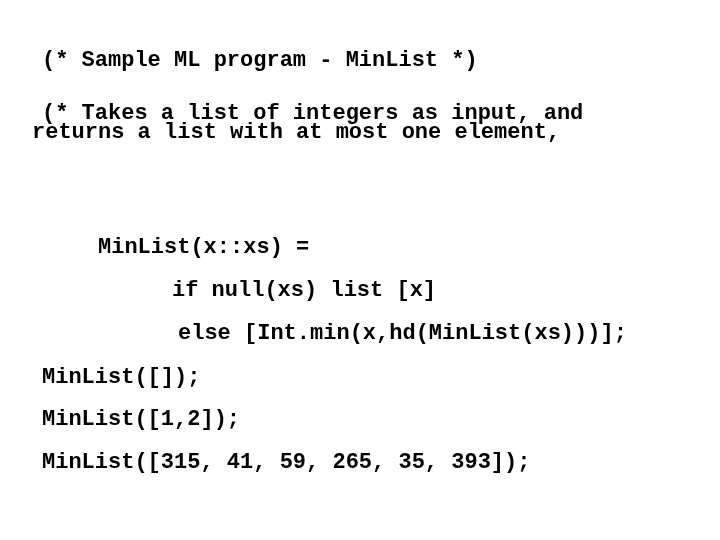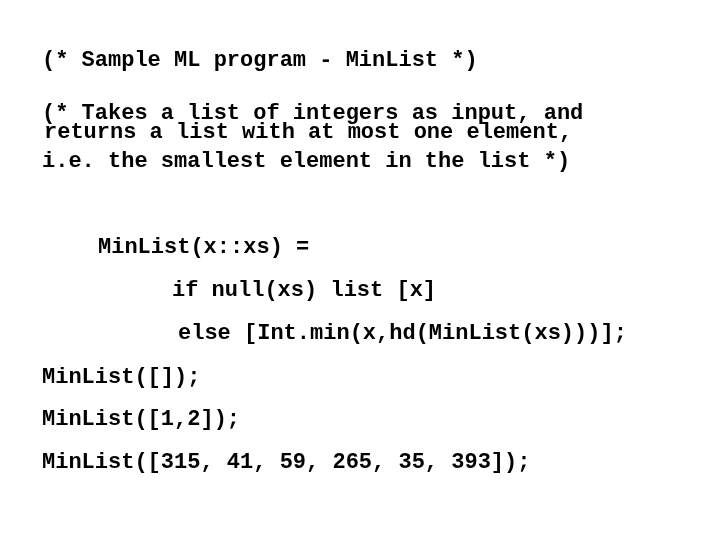--- a/index.html
+++ b/index.html
@@ -29,42 +29,41 @@
     color: #000000;
     font-family: "Liberation Mono", "DejaVu Sans Mono", monospace;
     font-size: 22px;
     font-weight: bold;
     line-height: 29px;
     letter-spacing: 0px;
   }
   
   .ln-title      { left: 42px;  top: 46px;  }
   .ln-c1         { left: 42px;  top: 99px;  }
-  .ln-c2         { left: 44px;  top: 118px; }
+  .ln-c2         { left: 32px;  top: 118px; }
   .ln-c3         { left: 42px;  top: 147px; }
   .ln-fun        { left: 42px;  top: 190px; }
   .ln-clause2    { left: 98px;  top: 233px; }
   .ln-if         { left: 172px; top: 276px; }
   .ln-else       { left: 178px; top: 319px; }
   .ln-call1      { left: 42px;  top: 363px; }
   .ln-call2      { left: 42px;  top: 405px; }
   .ln-call3      { left: 42px;  top: 448px; }
 </style>
 </head>
 <body>
 
 <div id="slide">
 
   <pre class="code-line ln-title">(* Sample ML program - MinList *)</pre>
 
   <pre class="code-line ln-c1">(* Takes a list of integers as input, and</pre>
 
   <pre class="code-line ln-c2">returns a list with at most one element,</pre>
 
-  <pre class="code-line ln-c3">i.e. the smallest element in the list *)</pre>
 
 
   <pre class="code-line ln-clause2">MinList(x::xs) =</pre>
 
   <pre class="code-line ln-if">if null(xs) list [x]</pre>
 
   <pre class="code-line ln-else">else [Int.min(x,hd(MinList(xs)))];</pre>
 
   <pre class="code-line ln-call1">MinList([]);</pre>
 

